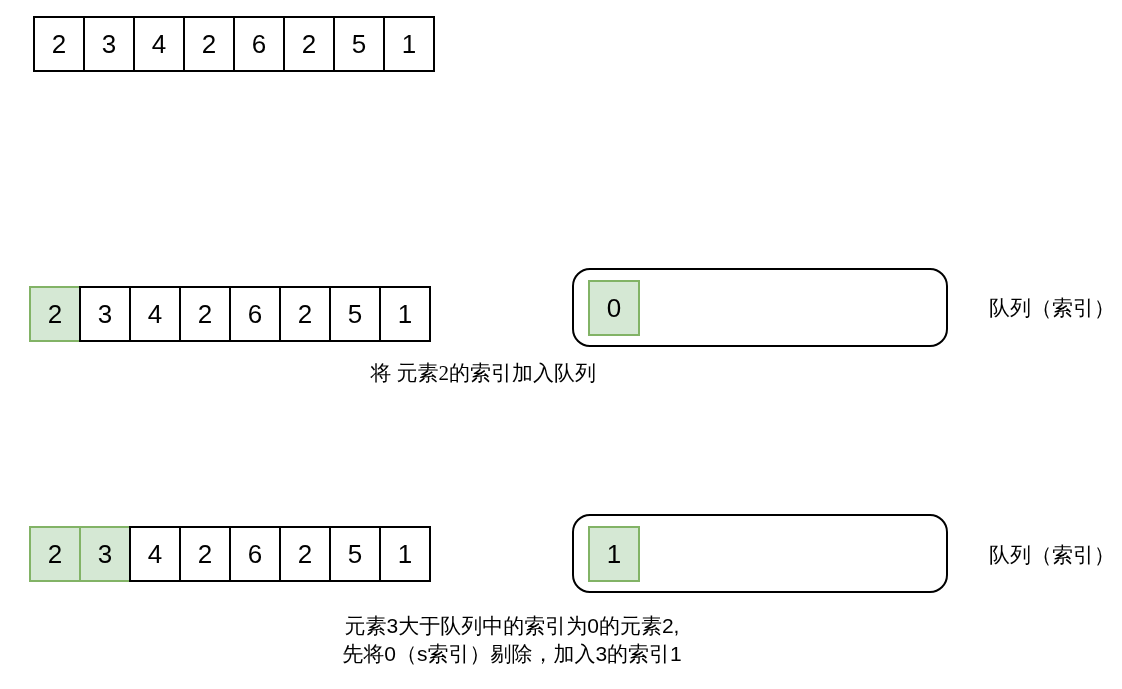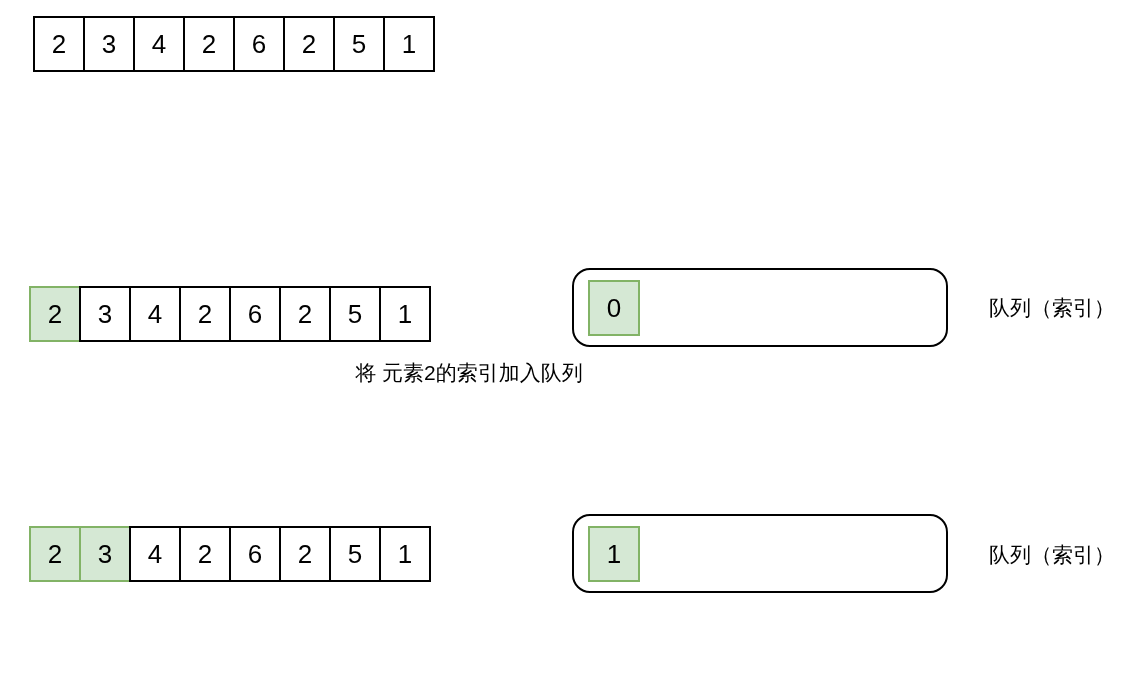--- a/index.html
+++ b/index.html
@@ -66,21 +66,21 @@
     margin-left: 12px;
   }
   #label-mid { left: 977px; top: 296px; }
   #label-bot { left: 977px; top: 543px; }
   .caption {
     position: absolute;
     font-size: 21px;
     line-height: 28px;
     text-align: center;
   }
-  #caption-mid { left: 269px; width: 400px; top: 359px; }
+  #caption-mid { left: 283px; width: 400px; top: 359px; font-family: Liberation Serif, serif; }
   #caption-bot { left: 312px; width: 400px; top: 612px; }
 </style>
 </head>
 <body>
 
 <div class="canvas">
 
   <div class="array-row" id="array-top">
     <div class="cell">2</div>
     <div class="cell">3</div>
@@ -122,15 +122,17 @@
     <div class="cell">1</div>
   </div>
 
   <div class="queue" id="queue-bot">
     <div class="cell hl">1</div>
   </div>
 
   <div class="queue-label" id="label-bot">队列（索引）</div>
 
   <div class="caption" id="caption-bot">
+    <div>元素3大于队列中的索引为0的元素2,</div>
+    <div>先将0（s索引）剔除，加入3的索引1</div>
   </div>
 
 </div>
 
 </body></html>

